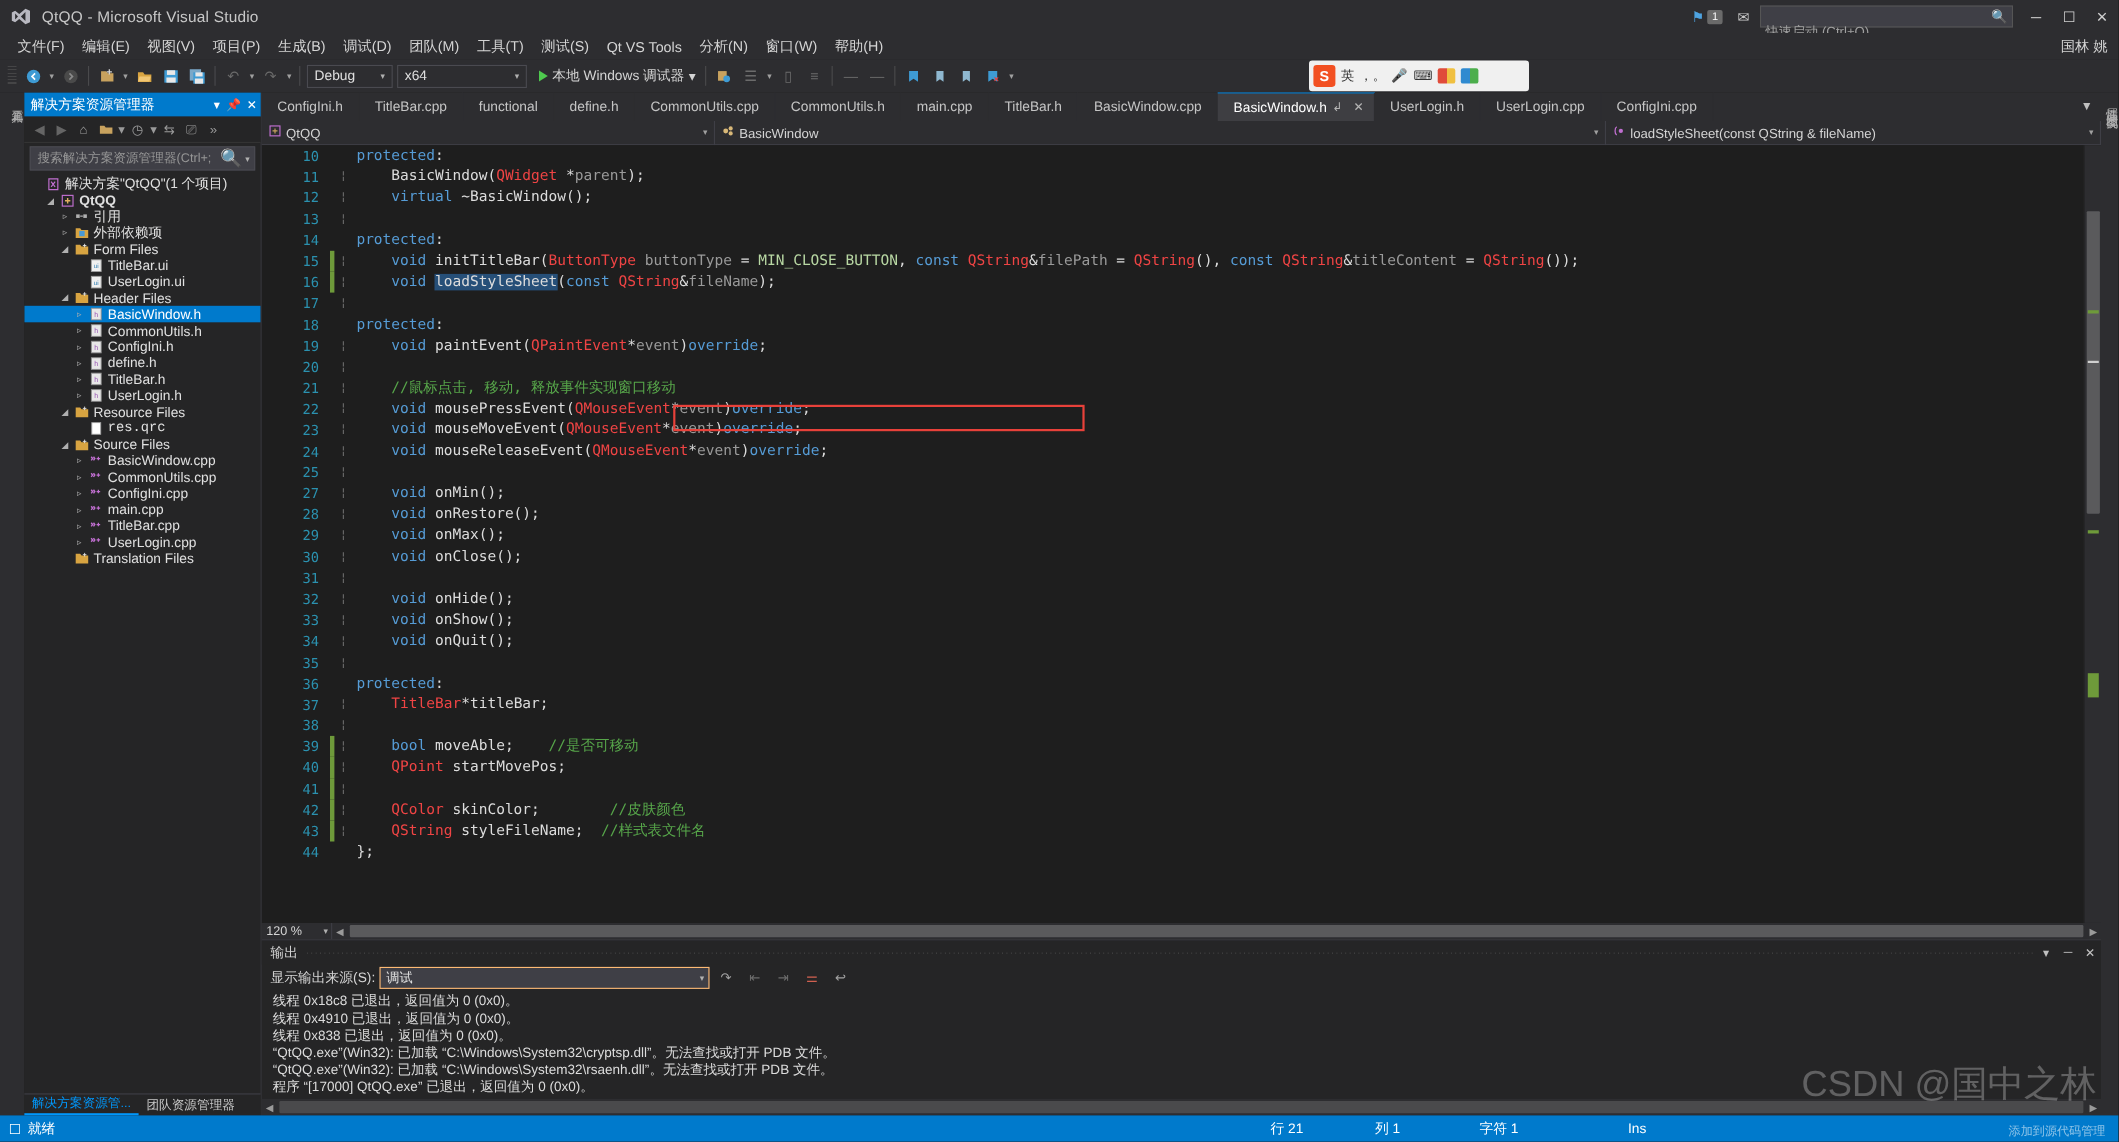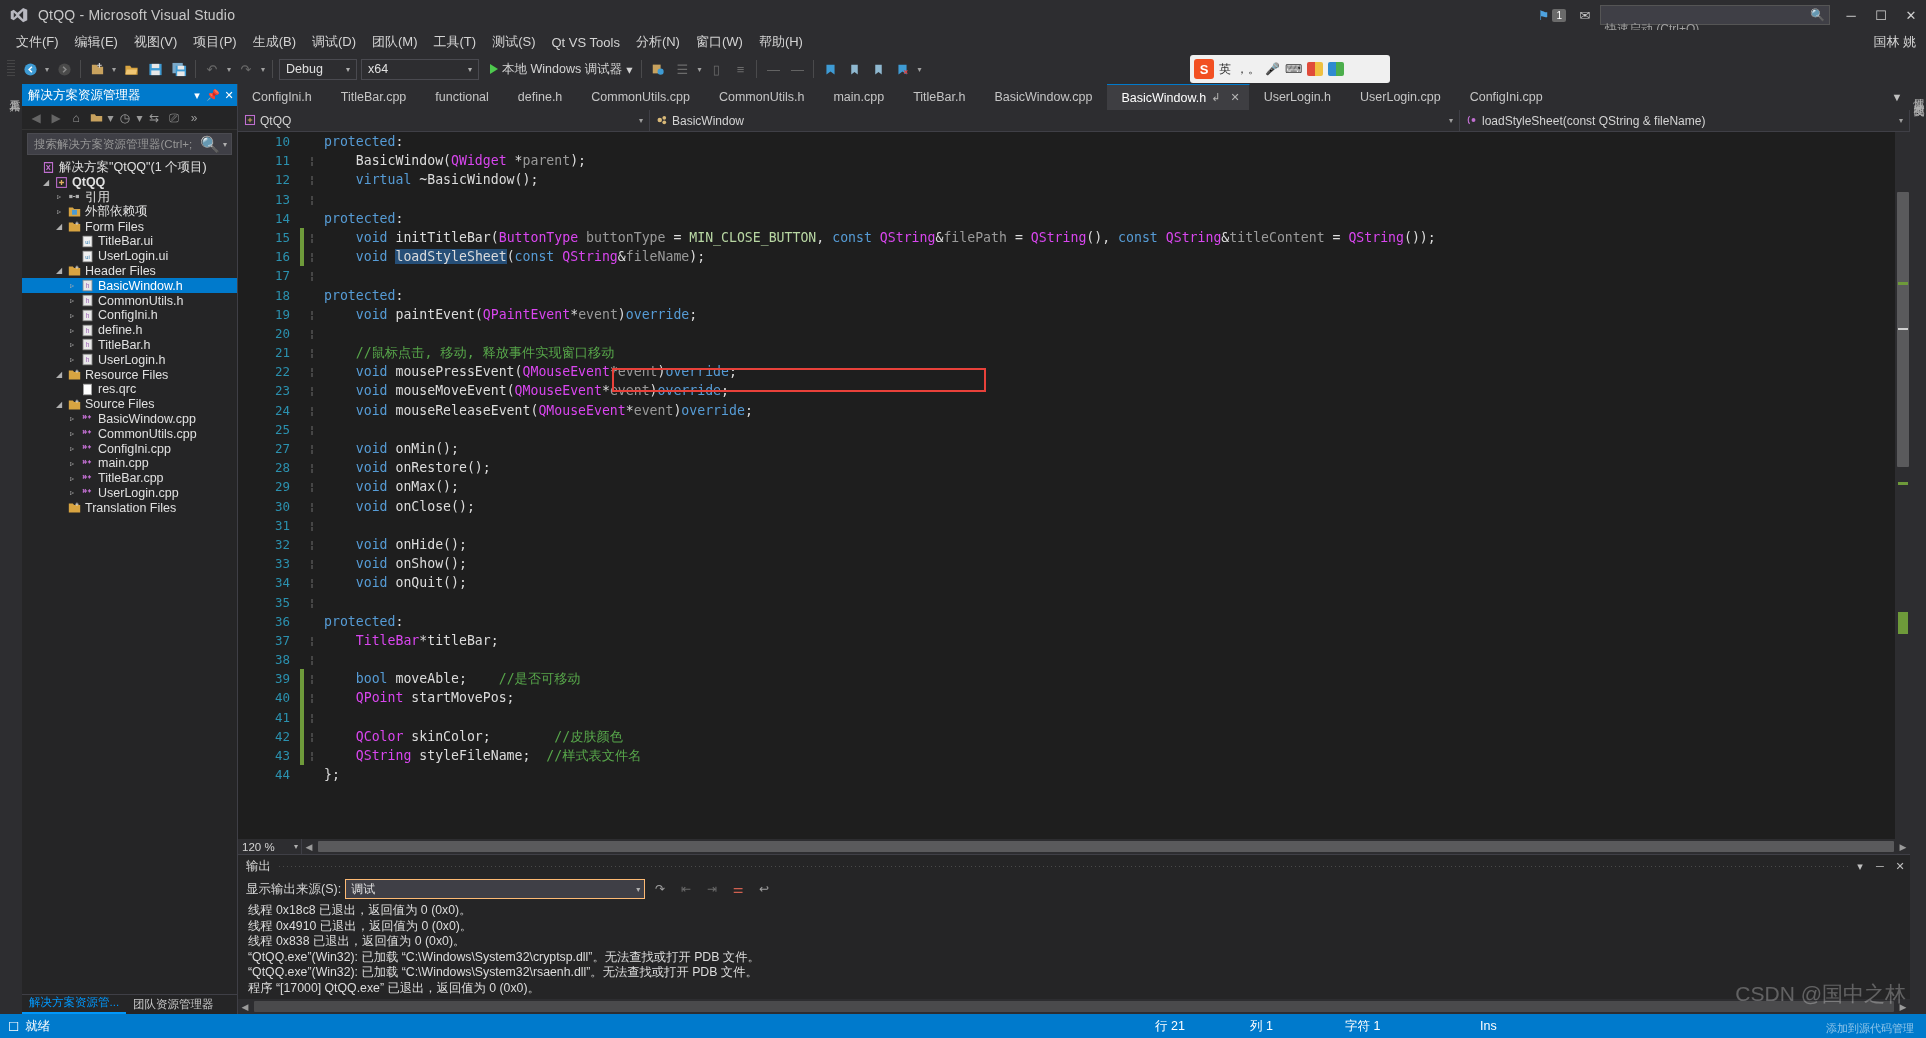--- a/index.html
+++ b/index.html
@@ -349,21 +349,21 @@
   .chg-green { background:#6e9a3a; }
   .chg-none { background:transparent; }
   .collapse {
     width:16px; flex:0 0 16px;
     text-align:center;
     color:#7a7a7a; font-size:10px;
   }
   .codetext { padding-left:4px; }
   
   .kw  { color:#569cd6; }
-  .cls { color:#d946ef;margin-top:28px; }
+  .cls { color:#ef4444;margin-top:28px; }
   .id  { color:#dcdcdc; }
   .pl  { color:#dcdcdc; }
   .cmt { color:#57a64a; }
   .mac { color:#b8d7a3; }
   .prm { color:#9a9a9a; }
   .hl  { background:#264f78; color:#dcdcdc; }
 
   .redbox {
     position:absolute;
     border:2px solid #e8413a;
@@ -482,21 +482,21 @@
     padding-left:8px;
     position:relative;
   }
   .sb-ready { display:flex; align-items:center; gap:6px;}
   .sb-field { position:absolute; }
   .sb-row { color:#fff; }
   .watermark {
     position:absolute;
     right:10px; bottom:18px;
     color:rgba(255,255,255,0.28);
-    font-size:21px;
+    font-size:33px;
     font-family:"Liberation Sans",sans-serif;
     pointer-events:none;
   }
   .wm2 {
     position:absolute; right:12px; bottom:2px;
     color:rgba(255,255,255,0.55); font-size:11px;
   }
 </style>
 </head>
 <body>
@@ -837,21 +837,21 @@
           <div class="tnode" style="padding-left: 30px;">
             <span class="tw">◢</span>
             <span class="ticon">
               <svg width="13" height="13" viewBox="0 0 16 16">
                 <path d="M1 3h5l1.5 2H15v9H1z" fill="#d8a441"></path>
                 <path d="M11 2v4M9 4h4" stroke="#e8e8e8" stroke-width="1"></path>
               </svg>
             </span>
             <span class="tlabel">Resource Files</span>
           </div>
-          <div class="tnode" style="padding-left: 43px;">
+          <div class="tnode" style="padding-left: 43px; font-family: Liberation Mono, monospace;">
             <span class="tw"></span>
             <span class="ticon">
               <svg width="13" height="13" viewBox="0 0 16 16">
                 <rect x="3" y="1.5" width="10" height="13" fill="#ffffff" stroke="#a0a0a0"></rect>
               </svg>
             </span>
             <span class="tlabel">res.qrc</span>
           </div>
           <div class="tnode" style="padding-left: 30px;">
             <span class="tw">◢</span>

